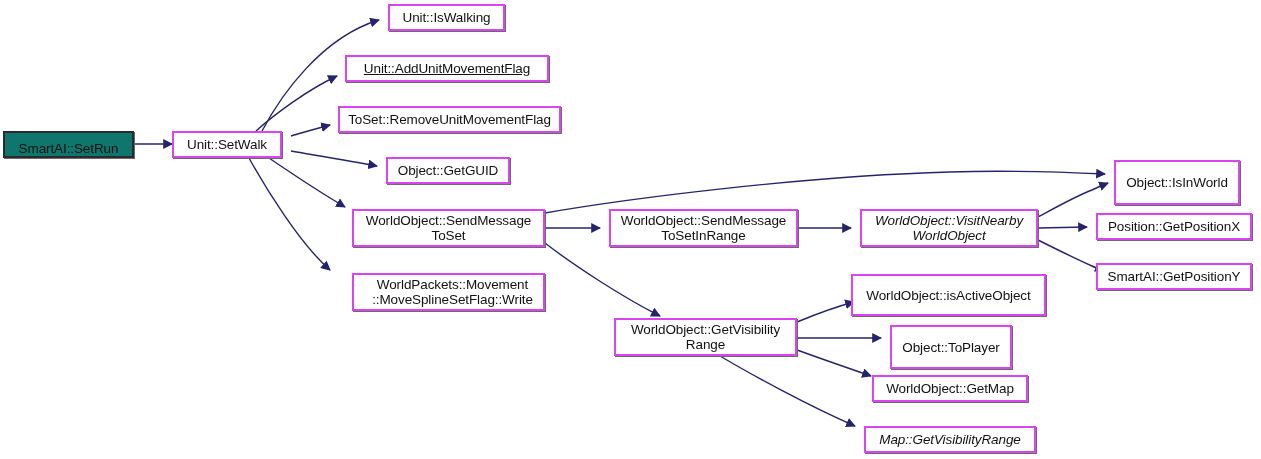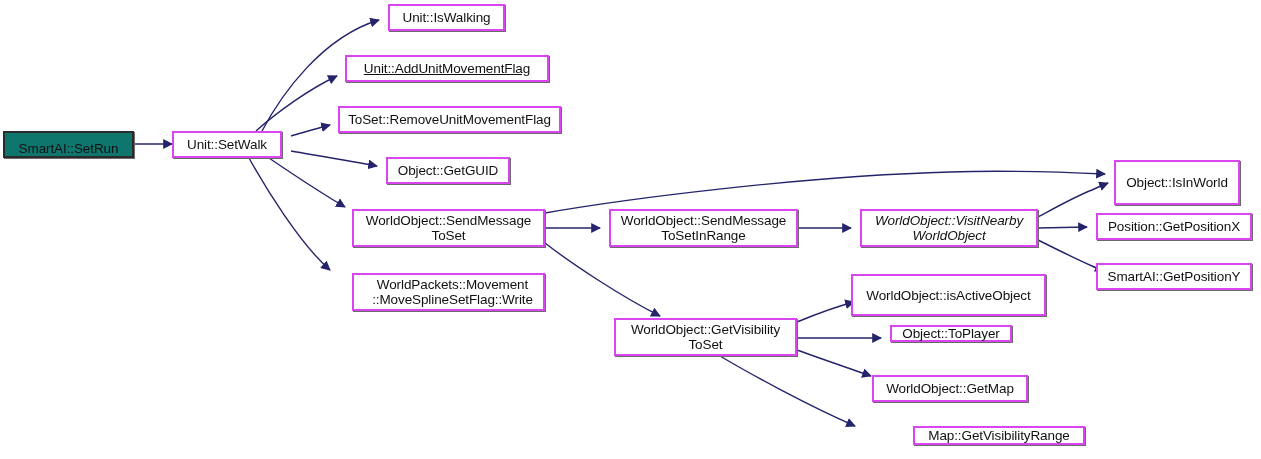--- a/index.html
+++ b/index.html
@@ -96,19 +96,19 @@
 ::MoveSplineSetFlag::Write</span></div>
       <div class="node" style="left: 609px; top: 209px; width: 189px; height: 38px;"><span>WorldObject::SendMessage
 ToSetInRange</span></div>
       <div class="node" style="left: 860px; top: 209px; width: 178px; height: 38px; font-style: italic;"><span>WorldObject::VisitNearby
 WorldObject</span></div>
       <div class="node" style="left: 1114px; top: 160px; width: 126px; height: 45px;"><span>Object::IsInWorld</span></div>
       <div class="node" style="left: 1096px; top: 213px; width: 156px; height: 27px;"><span>Position::GetPositionX</span></div>
       <div class="node" style="left: 1096px; top: 263px; width: 156px; height: 27px;"><span>SmartAI::GetPositionY</span></div>
       <div class="node" style="left: 851px; top: 274px; width: 195px; height: 42px; justify-content: center;"><span>WorldObject::isActiveObject</span></div>
       <div class="node" style="left: 614px; top: 318px; width: 183px; height: 38px;"><span>WorldObject::GetVisibility
-ToSet</span></div>
-      <div class="node" style="left: 890px; top: 325px; width: 122px; height: 17px; text-align: right;"><span>Object::ToPlayer</span></div>
+Range</span></div>
+      <div class="node" style="left: 890px; top: 325px; width: 122px; height: 44px; text-align: right;"><span>Object::ToPlayer</span></div>
       <div class="node" style="left: 872px; top: 375px; width: 156px; height: 27px; text-align: center;"><span>WorldObject::GetMap</span></div>
-      <div class="node" style="left: 913px; top: 426px; width: 172px; height: 19px;"><span>Map::GetVisibilityRange</span></div>
+      <div class="node" style="left: 864px; top: 426px; width: 172px; height: 27px; font-style: italic;"><span>Map::GetVisibilityRange</span></div>
     </div>
 
 </div>
 
 </body></html>

